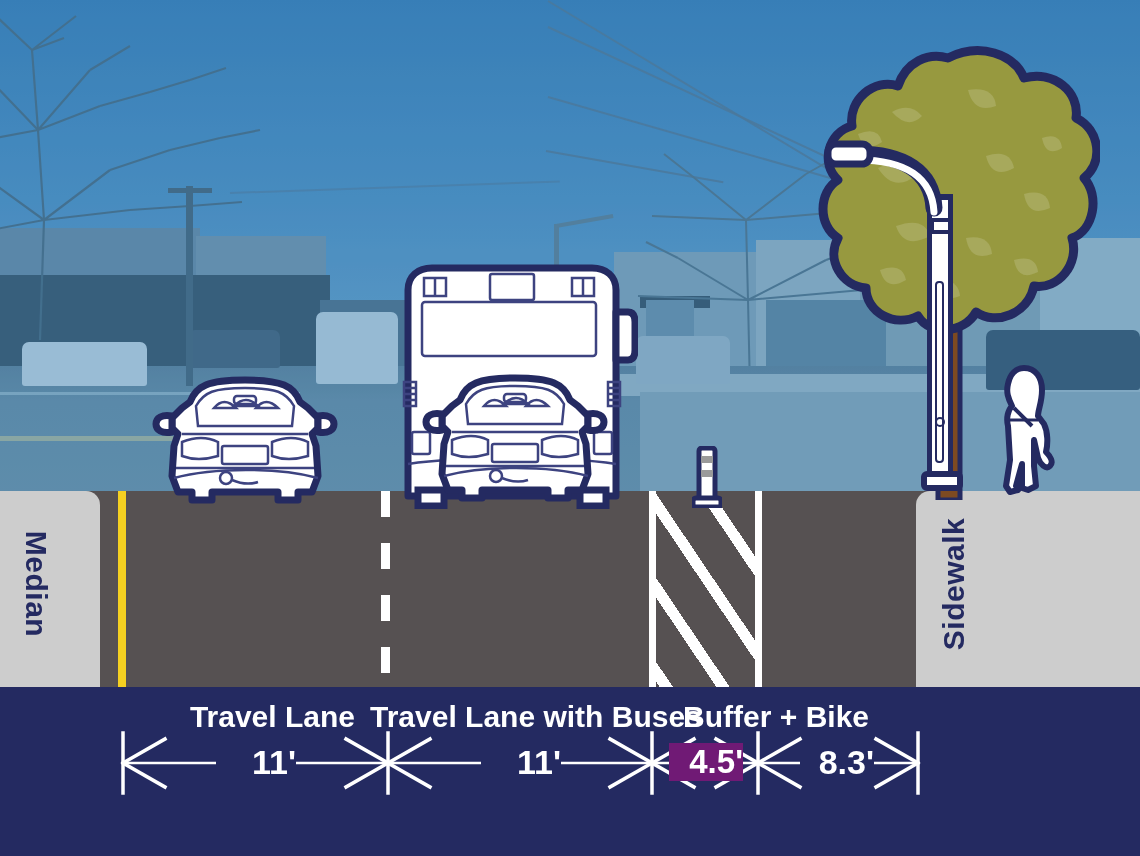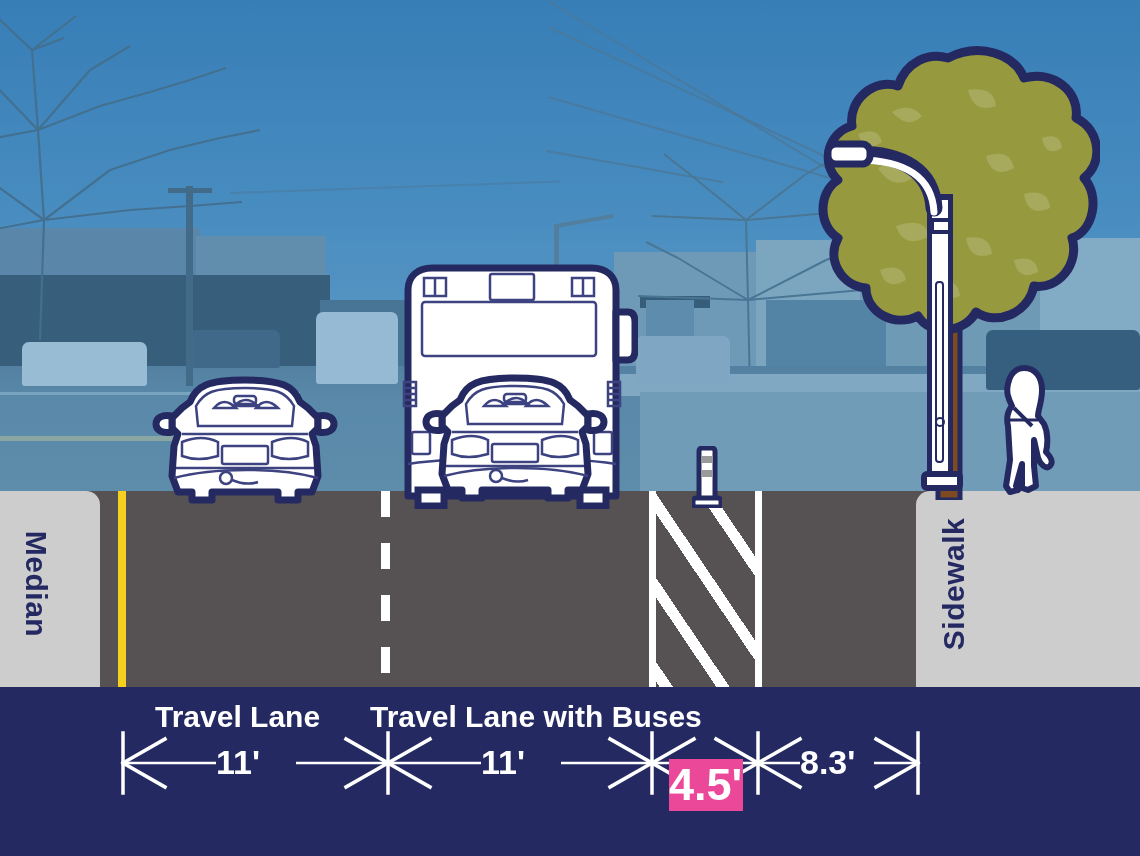--- a/index.html
+++ b/index.html
@@ -99,21 +99,21 @@
   
   .ill { position:absolute; }
 
   
   .dimband {
     position:absolute; left:0; top:687px; width:1140px; height:169px;
     background:#242a61;
   }
   .seglabel {
     position:absolute; color:#ffffff; font-weight:bold; font-size:30px;
-    white-space:nowrap; text-align:left;
+    white-space:nowrap; text-align:right;
     font-family:"Liberation Sans Narrow","Liberation Sans",sans-serif;
     letter-spacing:0px;
   }
   .dimsvg { position:absolute; left:0; top:0; width:1140px; height:169px; }
 </style>
 </head>
 <body>
 
 <div class="stage">
 
@@ -340,20 +340,21 @@
       <path d="M22 106 q30 -8 72 -8 q42 0 72 8"></path>
       <circle cx="74" cy="106" r="6"></circle>
       <path d="M80 108 q14 6 26 2"></path>
     </g>
   </svg>
 
   <div class="dimband">
 
     <div class="seglabel" style="left:155px; top:13px; width:200px;">Travel Lane</div>
     <div class="seglabel" style="left:370px; top:13px; width:300px;">Travel Lane with Buses</div>
+    <div class="seglabel" style="left:669px; top:13px; width:200px;">Buffer + Bike</div>
 
     <svg class="dimsvg" viewBox="0 0 1140 169">
       <g stroke="#ffffff" stroke-width="3.5" fill="none" stroke-linecap="square">
 
         <line x1="123" y1="46" x2="123" y2="106"></line>
         <line x1="388" y1="46" x2="388" y2="106"></line>
         <line x1="652" y1="46" x2="652" y2="106"></line>
         <line x1="758" y1="46" x2="758" y2="106"></line>
         <line x1="918" y1="46" x2="918" y2="106"></line>
 
@@ -379,17 +380,17 @@
 
         <line x1="758" y1="76" x2="800" y2="52"></line>
           <line x1="758" y1="76" x2="800" y2="100"></line>
         <line x1="918" y1="76" x2="876" y2="52"></line>
           <line x1="918" y1="76" x2="876" y2="100"></line>
       </g>
     </svg>
 
     <div class="seglabel" style="left:216px; top:56px; width:80px; background:#242a61; font-size:34px;">11'</div>
     <div class="seglabel" style="left:481px; top:56px; width:80px; background:#242a61; font-size:34px;">11'</div>
-    <div class="seglabel" style="left:669px; top:72px; width:74px; background:#ec4899; font-size:45px;">4.5'</div>
+    <div class="seglabel" style="left:669px; top:56px; width:74px; background:#701a75; font-size:33px;">4.5'</div>
     <div class="seglabel" style="left:800px; top:56px; width:74px; background:#242a61; font-size:34px;">8.3'</div>
   </div>
 
 </div>
 
 </body></html>

